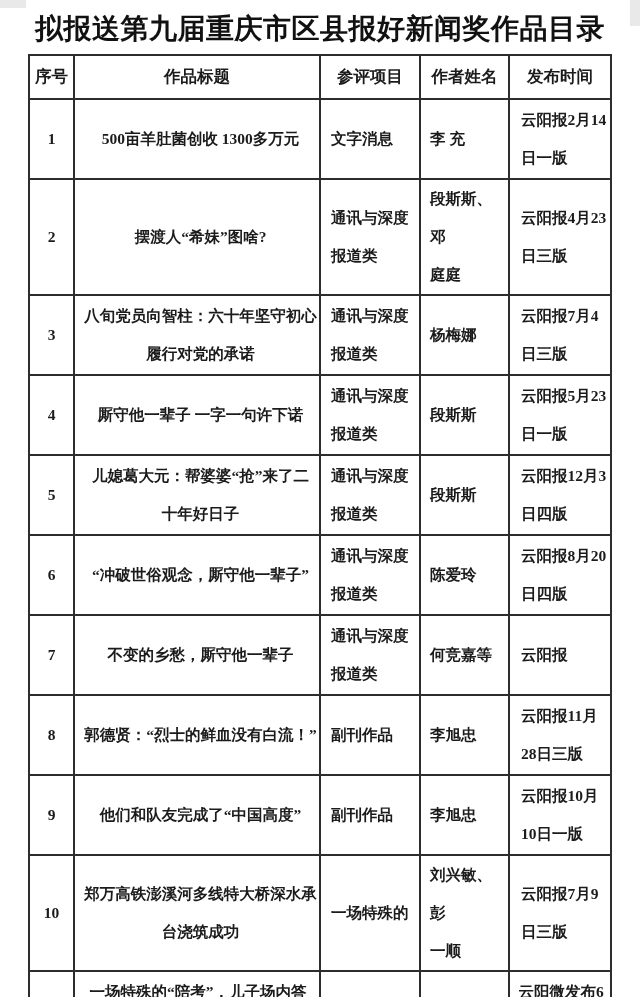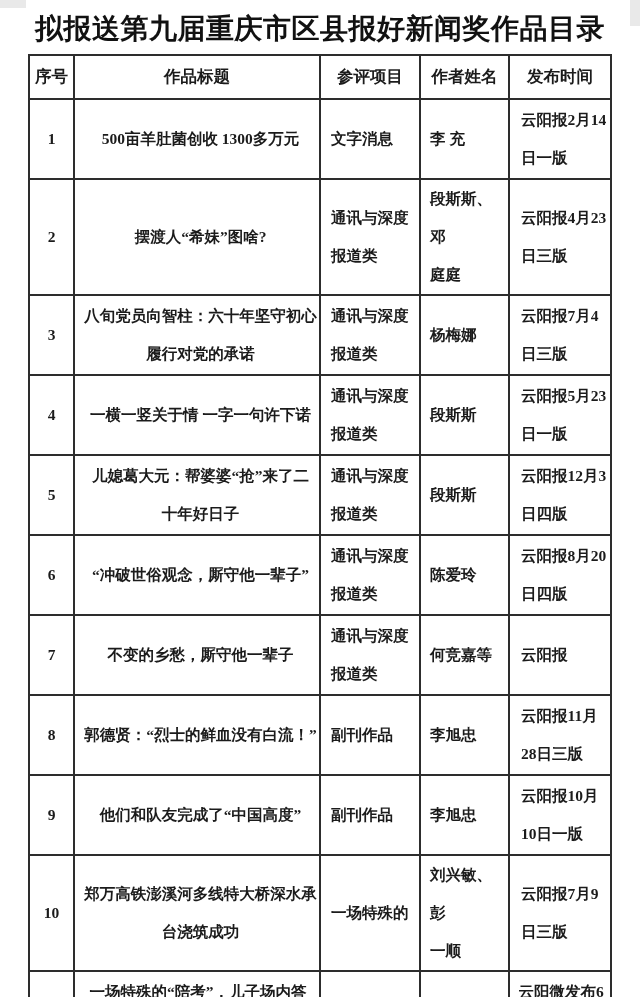--- a/index.html
+++ b/index.html
@@ -114,21 +114,21 @@
     <td class="col-title">八旬党员向智柱：六十年坚守初心
 履行对党的承诺</td>
     <td class="col-category">通讯与深度
 报道类</td>
     <td class="col-author">杨梅娜</td>
     <td class="col-date">云阳报7月4
 日三版</td>
   </tr>
       <tr>
     <td class="col-no">4</td>
-    <td class="col-title">一横一竖关于情 一字一句许下诺</td>
+    <td class="col-title">厮守他一辈子 一字一句许下诺</td>
     <td class="col-category">通讯与深度
 报道类</td>
     <td class="col-author">段斯斯</td>
     <td class="col-date">云阳报5月23
 日一版</td>
   </tr>
       <tr>
     <td class="col-no">5</td>
     <td class="col-title">儿媳葛大元：帮婆婆“抢”来了二
 十年好日子</td>

